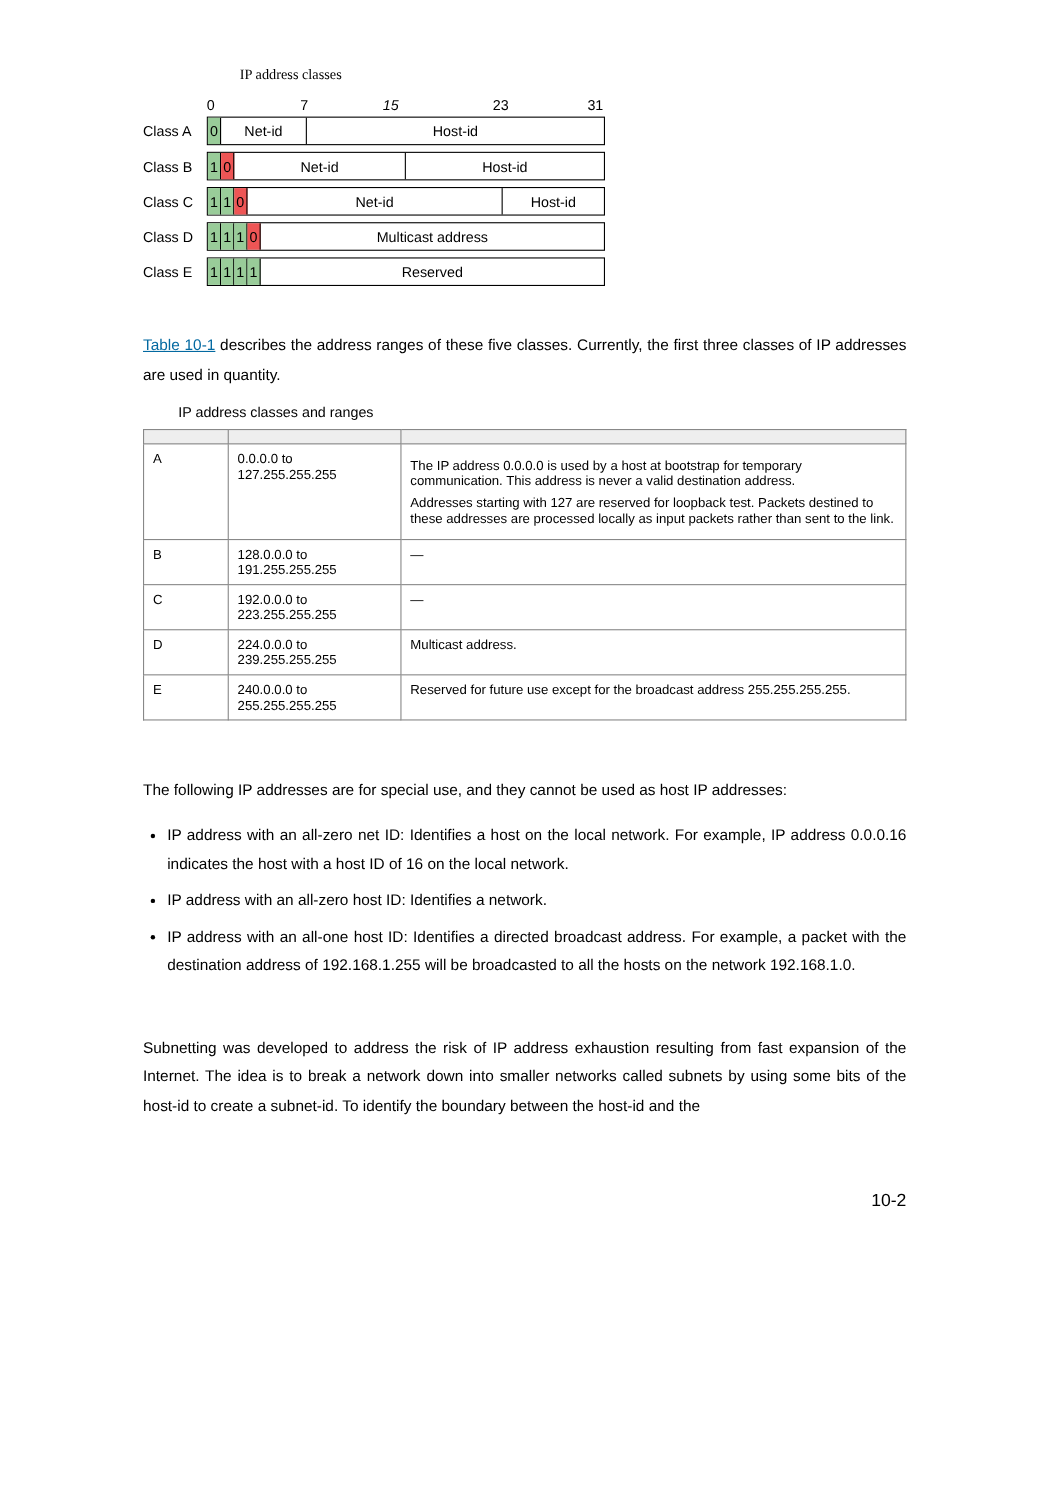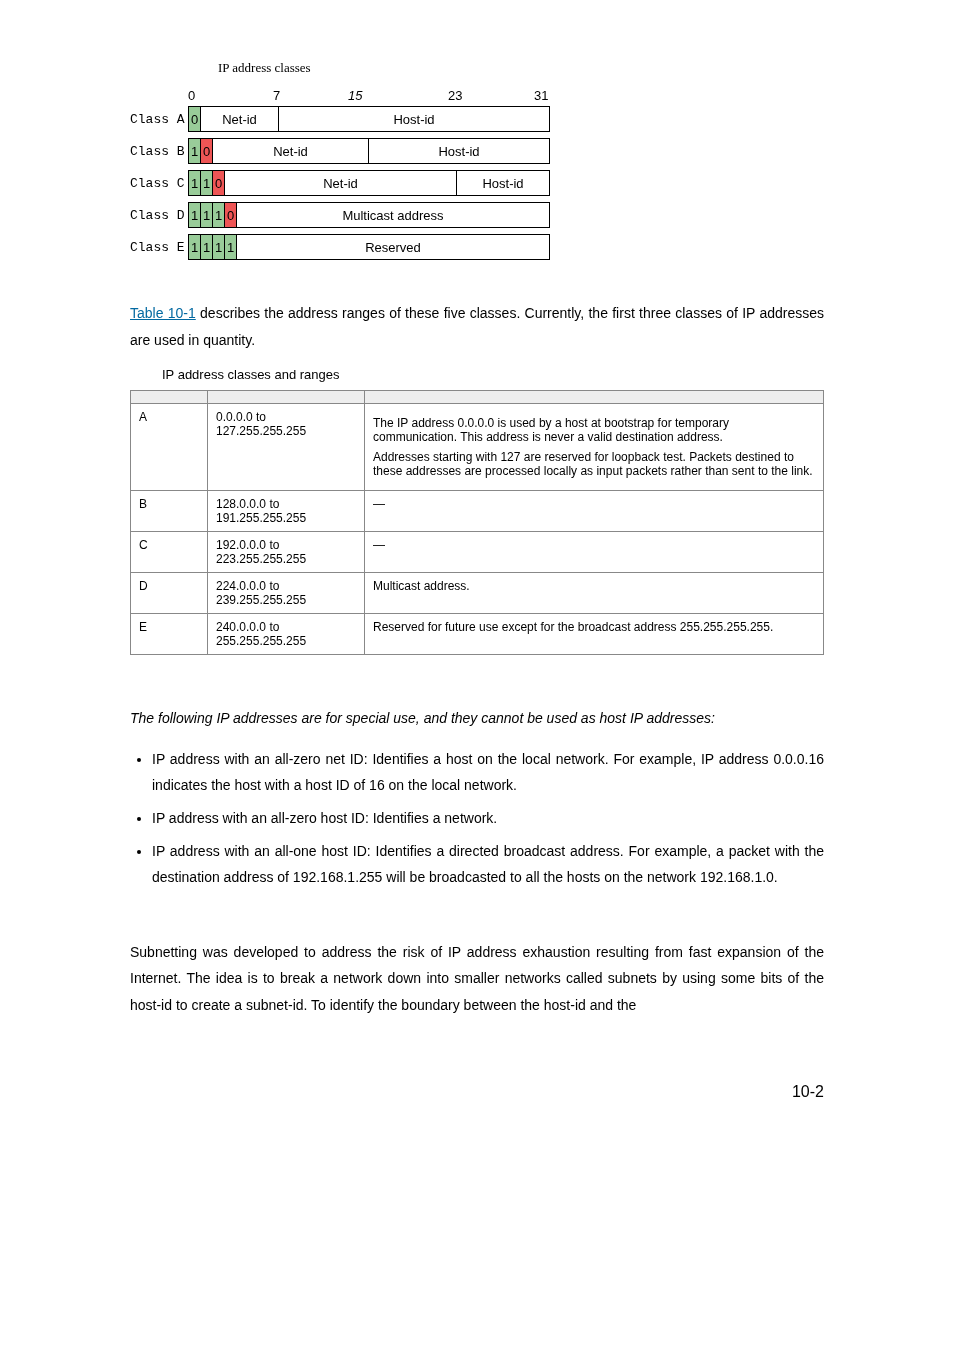--- a/index.html
+++ b/index.html
@@ -30,21 +30,21 @@
     position: relative;
     height: 18px;
     width: 420px;
   }
   .tk { position: absolute; top: 0; font-size: 13px; }
   .cls-row {
     display: flex;
     align-items: center;
     margin-bottom: 6px;
   }
-  .cls-label { width: 58px; font-size: 13px; font-family: Liberation Mono, monospace; }
+  .cls-label { width: 58px; font-size: 13px; }
   .bitbox {
     display: flex;
     border: 1px solid #000;
     height: 24px;
     width: 360px;
     font-size: 13px;
   }
   .seg {
     border-right: 1px solid #000;
     display: flex;
@@ -186,21 +186,21 @@
       <tr>
         <td>E</td>
         <td>240.0.0.0 to 255.255.255.255</td>
         <td>Reserved for future use except for the broadcast address 255.255.255.255.</td>
       </tr>
     </tbody>
   </table>
 
   <div style="height:36px;"></div>
 
-  <p class="para" style="text-align:left;font-style:italic;">The following IP addresses are for special use, and they cannot be used as host IP addresses:</p>
+  <p class="para" style="text-align:left;">The following IP addresses are for special use, and they cannot be used as host IP addresses:</p>
 
   <ul class="bullets">
     <li>IP address with an all-zero net ID: Identifies a host on the local network. For example, IP address 0.0.0.16 indicates the host with a host ID of 16 on the local network.</li>
     <li>IP address with an all-zero host ID: Identifies a network.</li>
     <li>IP address with an all-one host ID: Identifies a directed broadcast address. For example, a packet with the destination address of 192.168.1.255 will be broadcasted to all the hosts on the network 192.168.1.0.</li>
   </ul>
 
   <div style="height:24px;"></div>
 
   <p class="para">Subnetting was developed to address the risk of IP address exhaustion resulting from fast expansion of the Internet. The idea is to break a network down into smaller networks called subnets by using some bits of the host-id to create a subnet-id. To identify the boundary between the host-id and the</p>

